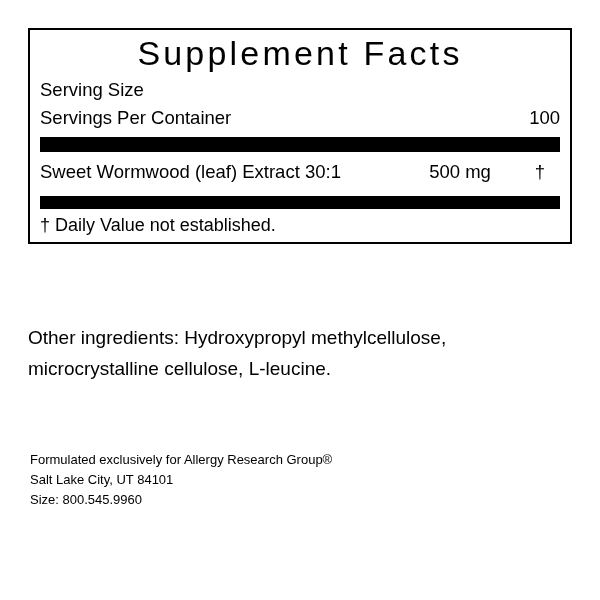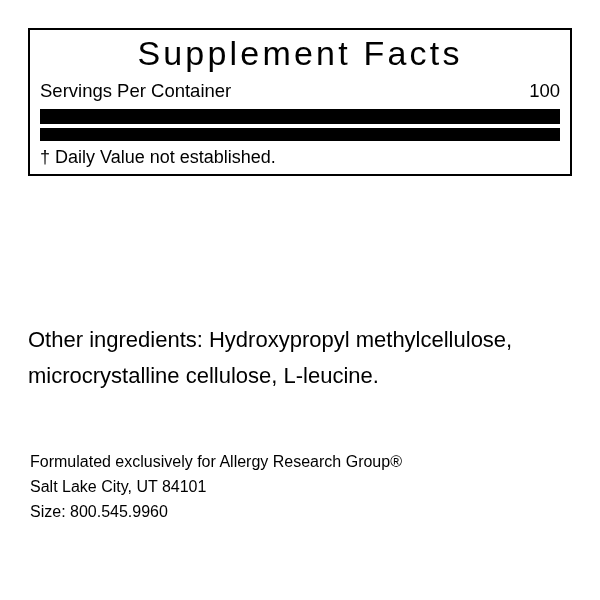--- a/index.html
+++ b/index.html
@@ -93,58 +93,64 @@
     font-size: 18px;
     padding: 6px 0 6px 0;
     text-align: left;
   }
 
   .other-ing {
     position: absolute;
     left: 28px;
     top: 322px;
     width: 548px;
-    font-size: 22px;
+    font-size: 19px;
     line-height: 1.65;
     text-align: left;
   }
 
   .formulated {
     position: absolute;
     left: 30px;
     top: 450px;
     width: 420px;
-    font-size: 16px;
+    font-size: 13px;
     line-height: 1.55;
     text-align: left;
   }
 </style>
 </head>
 <body>
 
 <div class="label">
 
   <div class="facts-panel">
     <div class="facts-inner">
 
       <div class="sf-title">Supplement Facts</div>
 
       <div class="row">
+        <span class="left">Serving Size</span>
       </div>
 
       <div class="row">
         <span class="left">Servings Per Container</span>
         <span class="right">100</span>
       </div>
 
       <div class="rule-thick"></div>
 
 
       <div class="rule-thin"></div>
 
+      <div class="ing-row">
+        <span class="ing-name">Sweet Wormwood (leaf) Extract 30:1</span>
+        <span class="ing-amount">500 mg</span>
+        <span class="ing-dv">†</span>
+      </div>
 
       <div class="rule-thick"></div>
 
       <div class="footnote-row">† Daily Value not established.</div>
 
     </div>
   </div>
 
   <div class="other-ing">Other ingredients: Hydroxypropyl methylcellulose, microcrystalline cellulose, L-leucine.</div>
 

